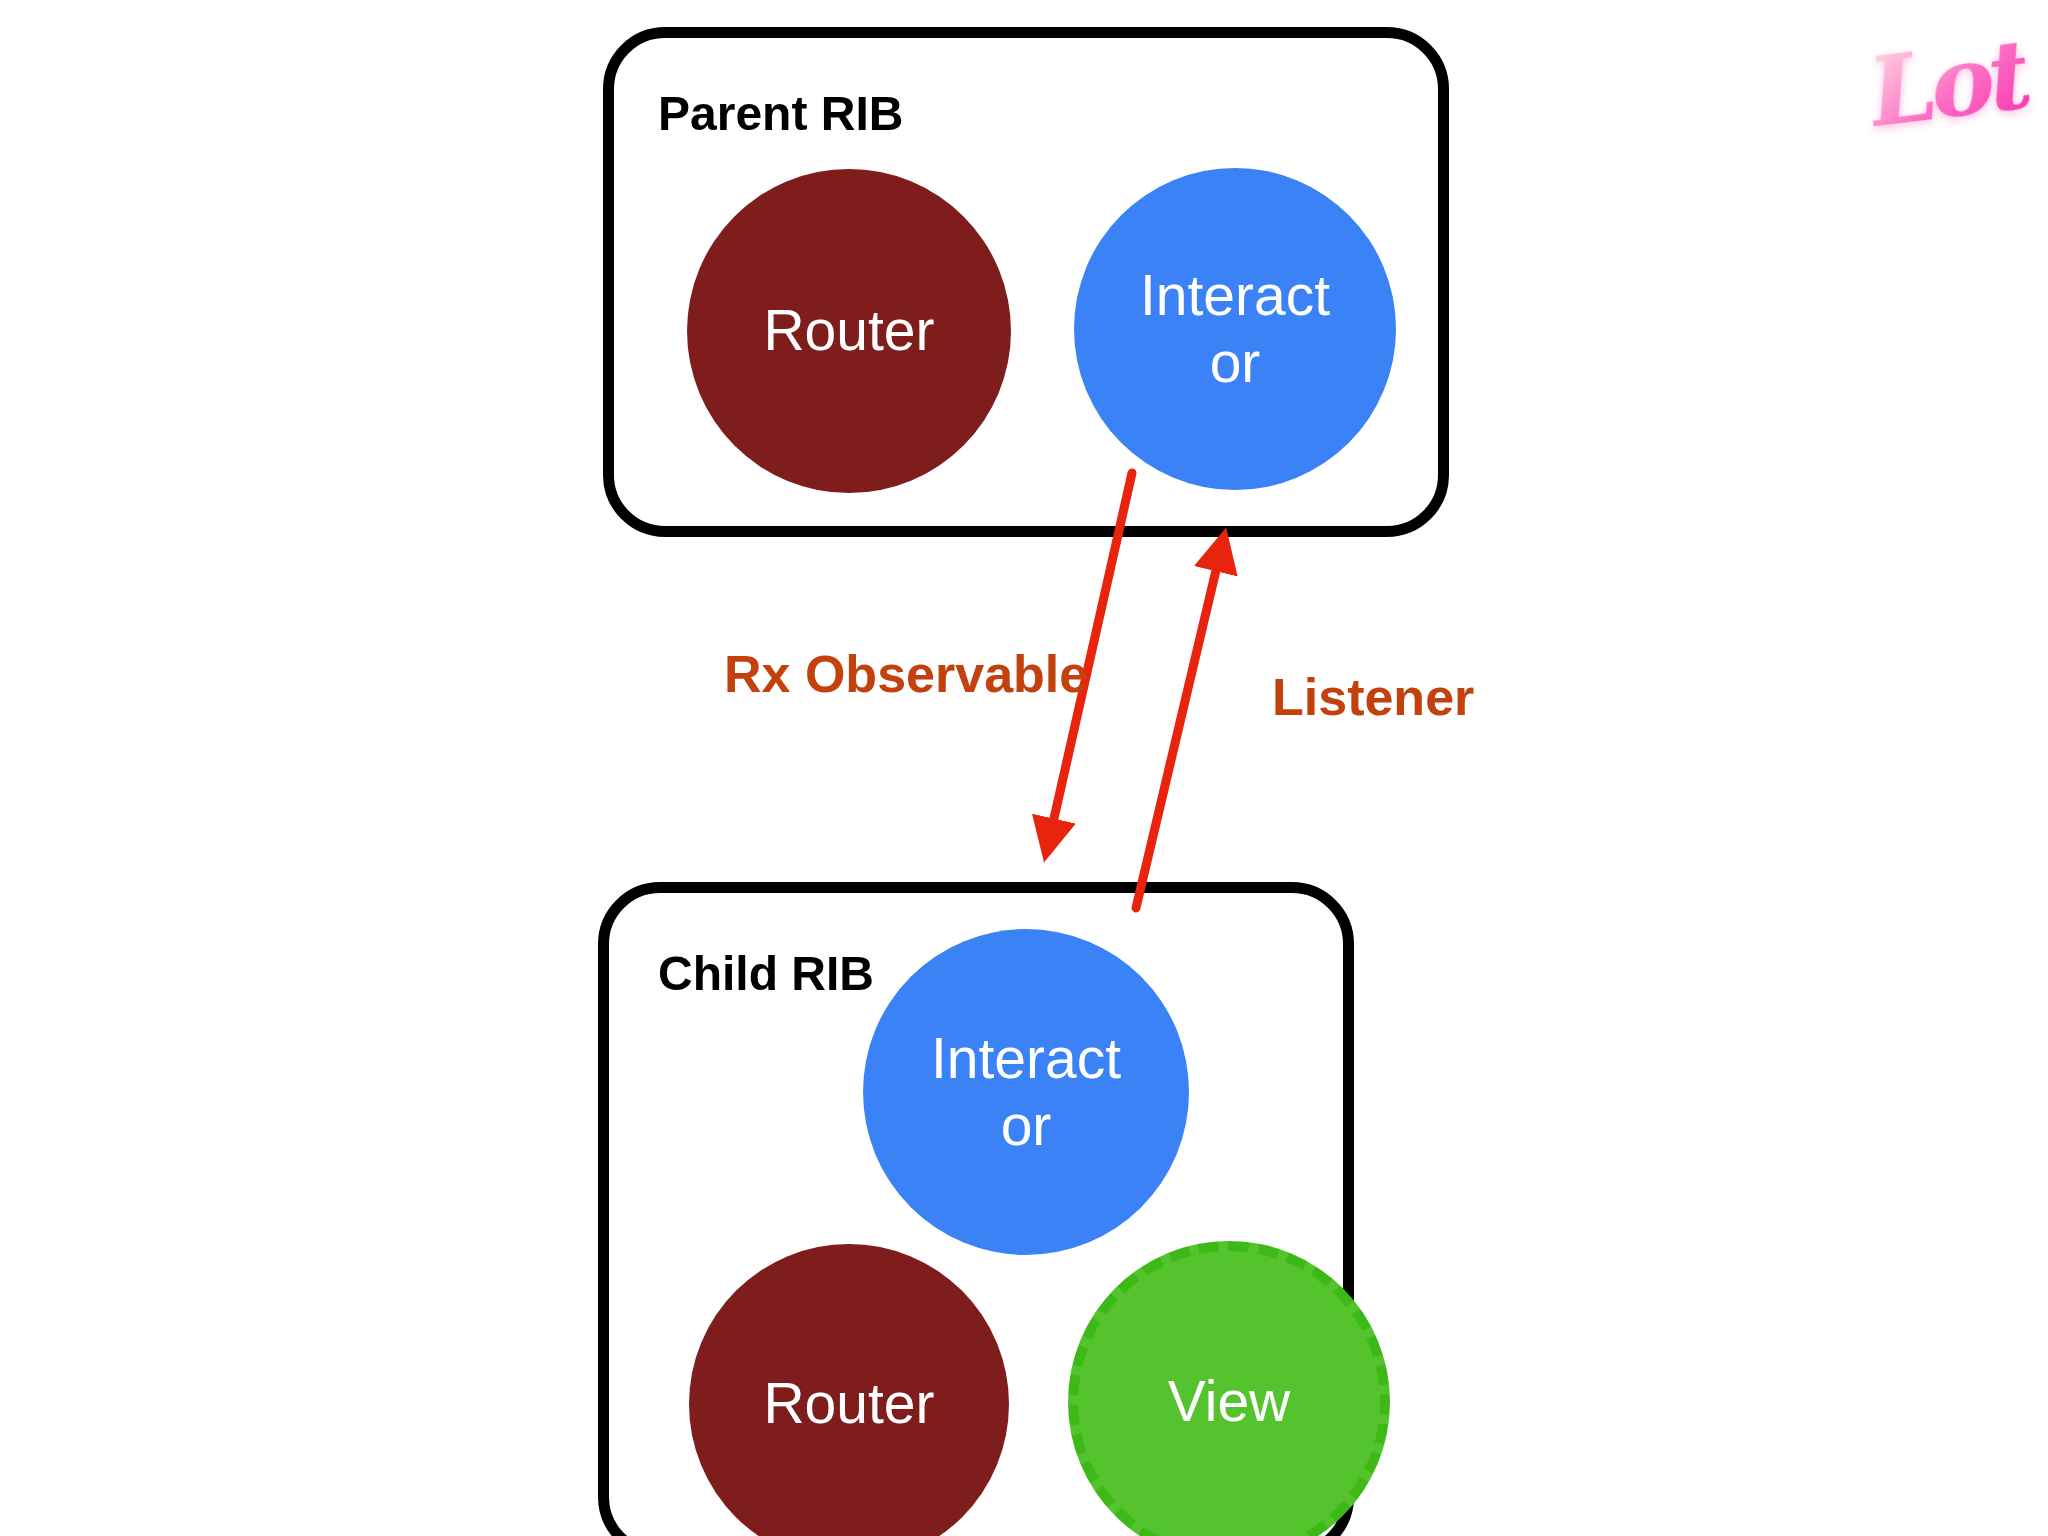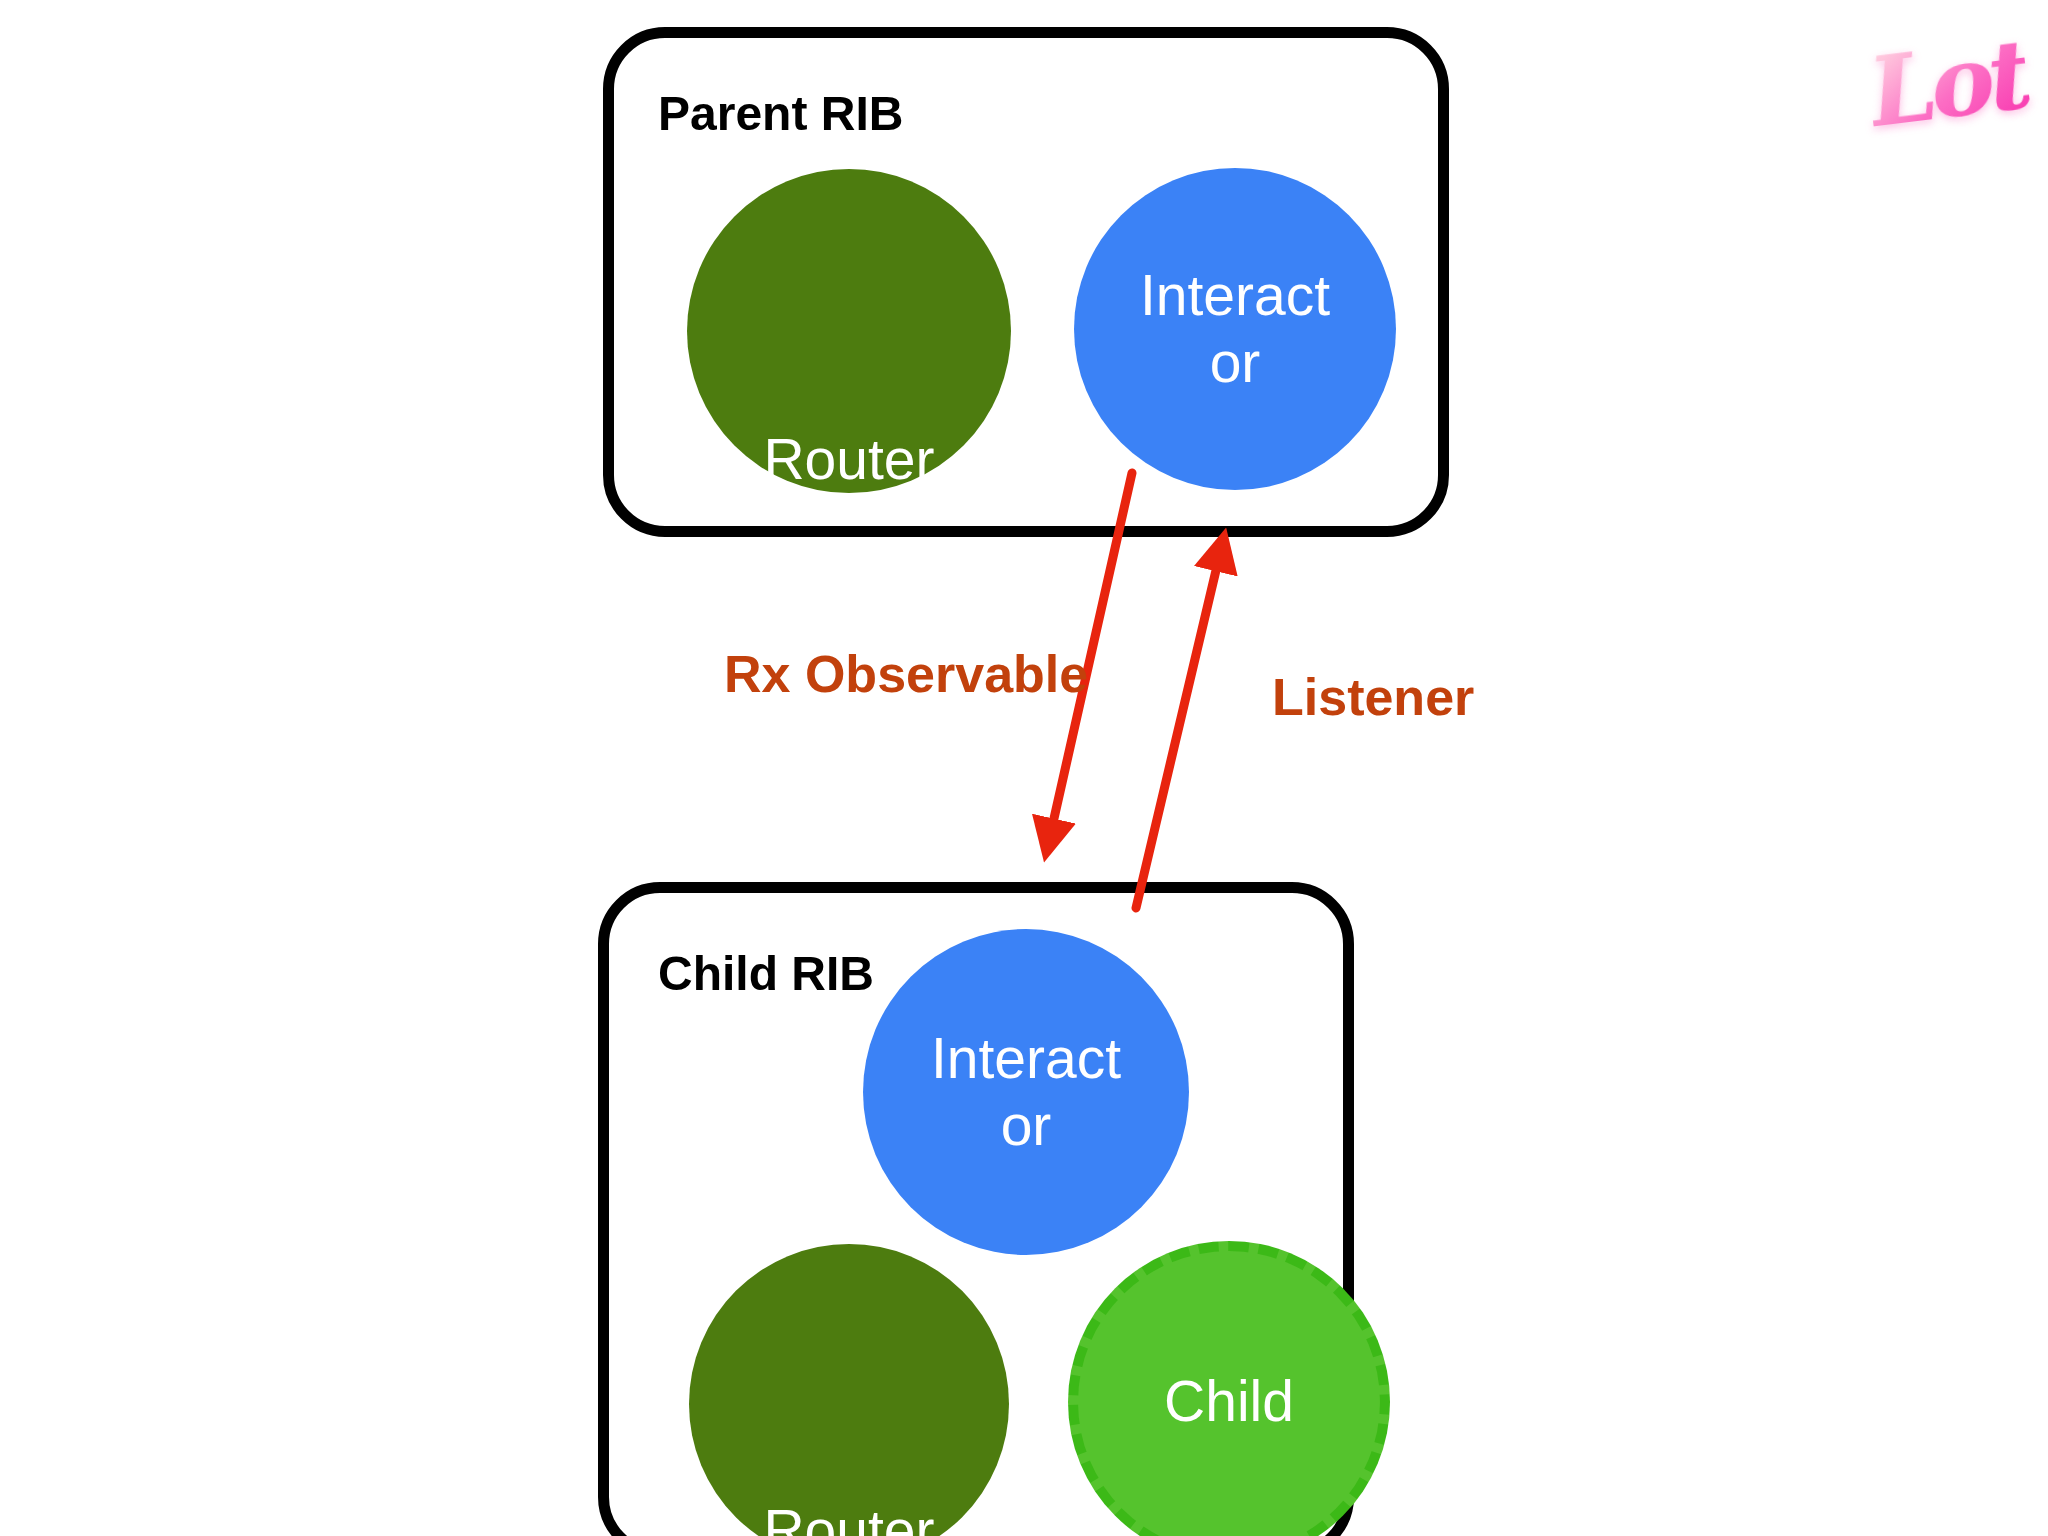--- a/index.html
+++ b/index.html
@@ -48,21 +48,21 @@
     align-items: center;
     justify-content: center;
     text-align: center;
     color: #ffffff;
     font-size: 57px;
     line-height: 1.18;
     font-weight: 400;
   }
   .node .line { display: block; }
 
-  .node.blue  { background: #4d7c0f; justify-content: flex-end; }
+  .node.blue  { background: #7f1d1d; }
   .node.red   { background: #3b82f6; }
   .node.green {
     background: #55c32d;
     border: 10px dashed #3cb917;
     box-sizing: border-box;
   }
 
   .node.parent-router     { left: 73px;  top: 131px; width: 324px; height: 324px; }
   .node.parent-interactor { left: 460px; top: 130px; width: 322px; height: 322px; }
   .node.child-interactor  { left: 254px; top: 36px;  width: 326px; height: 326px; }
@@ -140,21 +140,21 @@
     <div class="node red child-interactor">
       <span class="line">Interact</span>
       <span class="line">or</span>
     </div>
 
     <div class="node blue child-router">
       <span class="line">Router</span>
     </div>
 
     <div class="node green child-view">
-      <span class="line">Child</span>
+      <span class="line">View</span>
     </div>
   </section>
 
   <svg class="arrows" viewBox="0 0 2048 1536" xmlns="http://www.w3.org/2000/svg">
     <defs>
       <marker id="arrowhead" viewBox="0 0 10 10" refX="6" refY="5" markerWidth="5" markerHeight="5" orient="auto-start-reverse">
         <path d="M 0 0 L 10 5 L 0 10 z" fill="#e8240e"></path>
       </marker>
     </defs>
     <line x1="1132" y1="473" x2="1048" y2="845" stroke="#e8240e" stroke-width="9" stroke-linecap="round" marker-end="url(#arrowhead)"></line>

